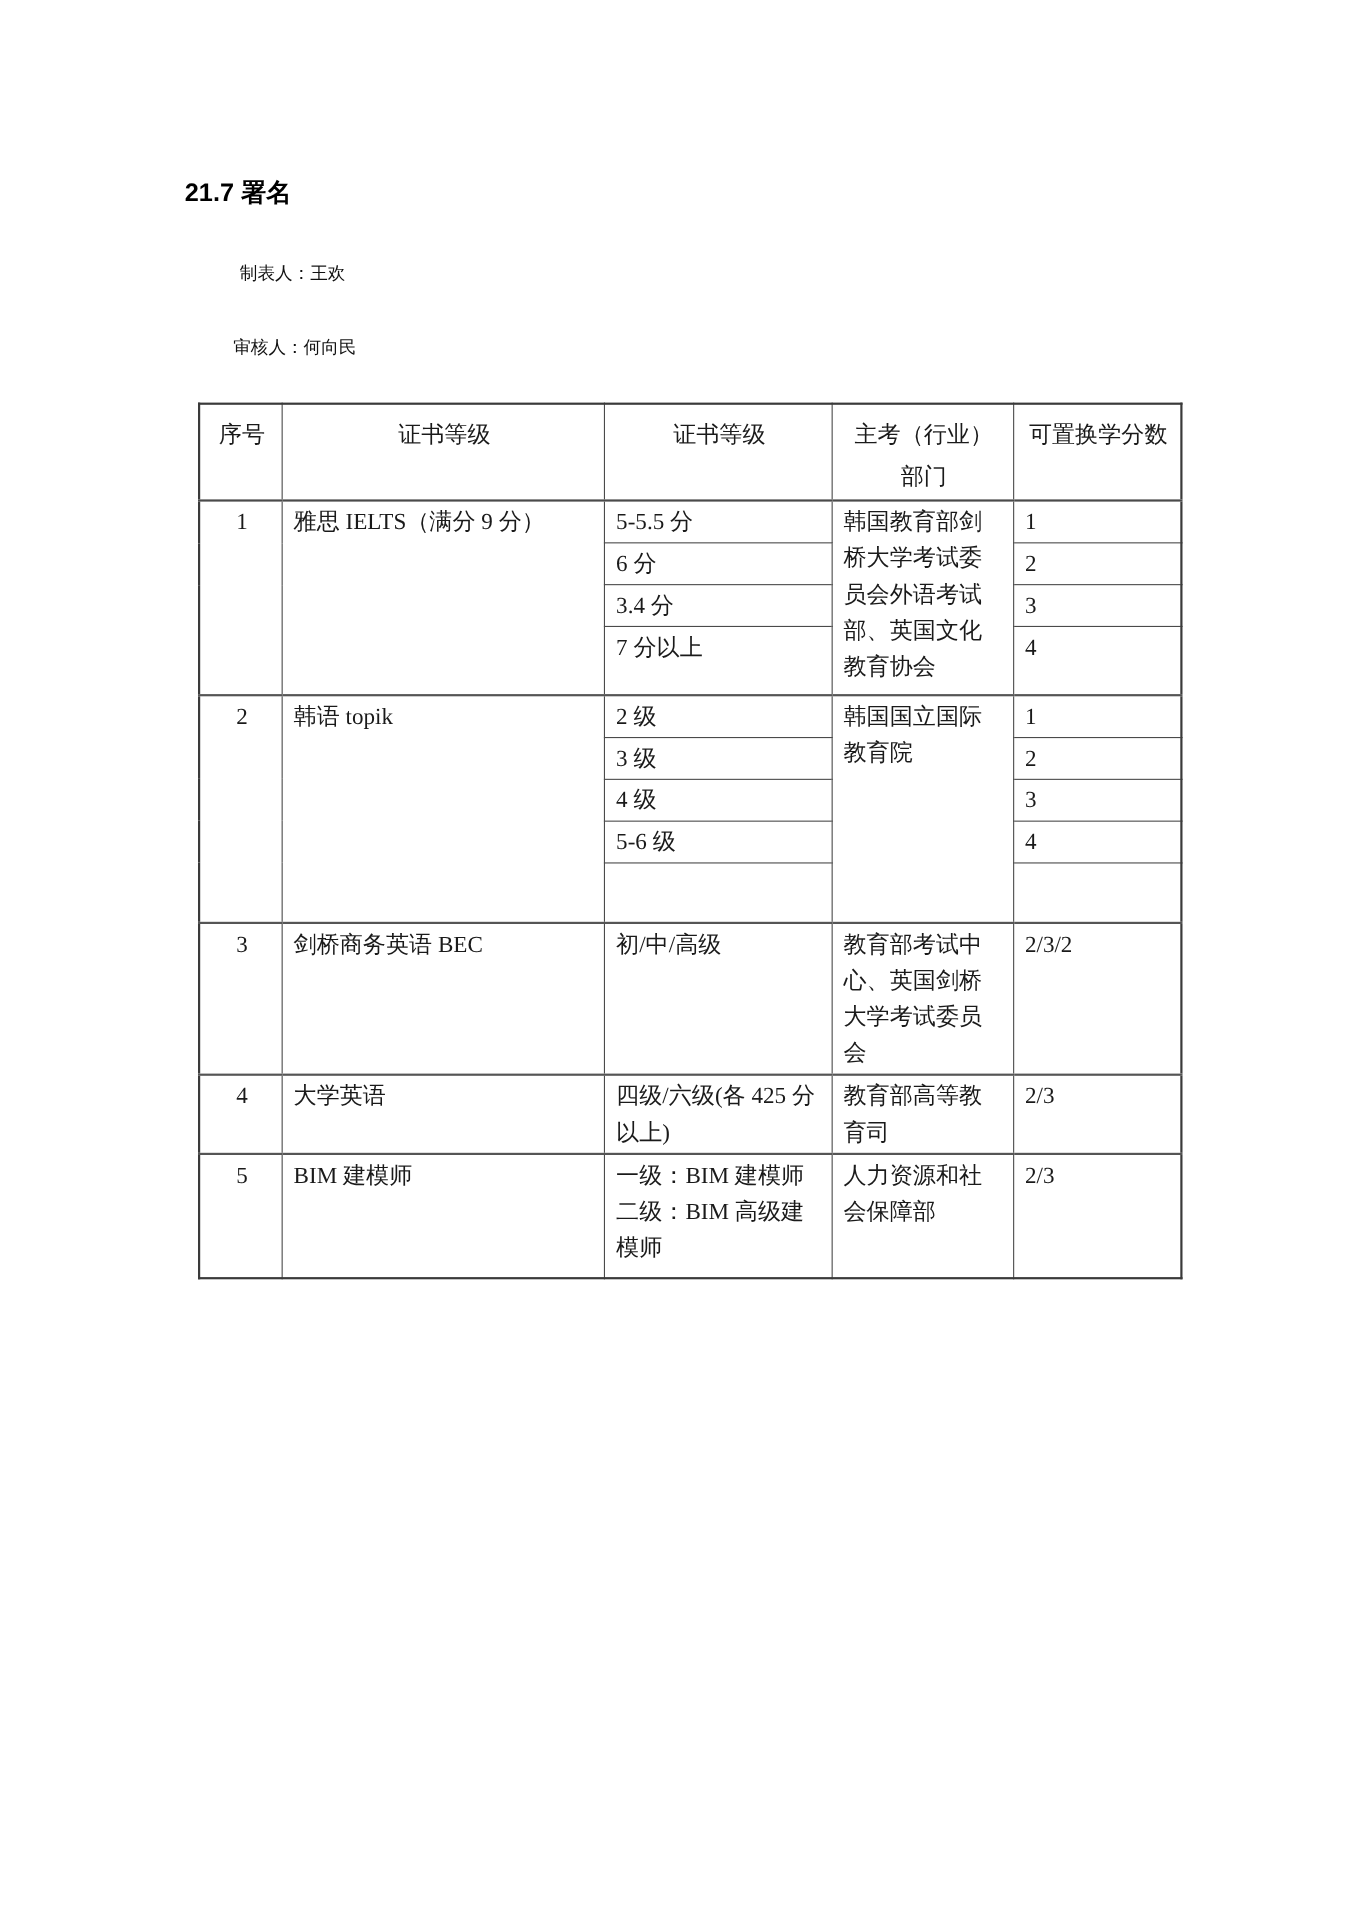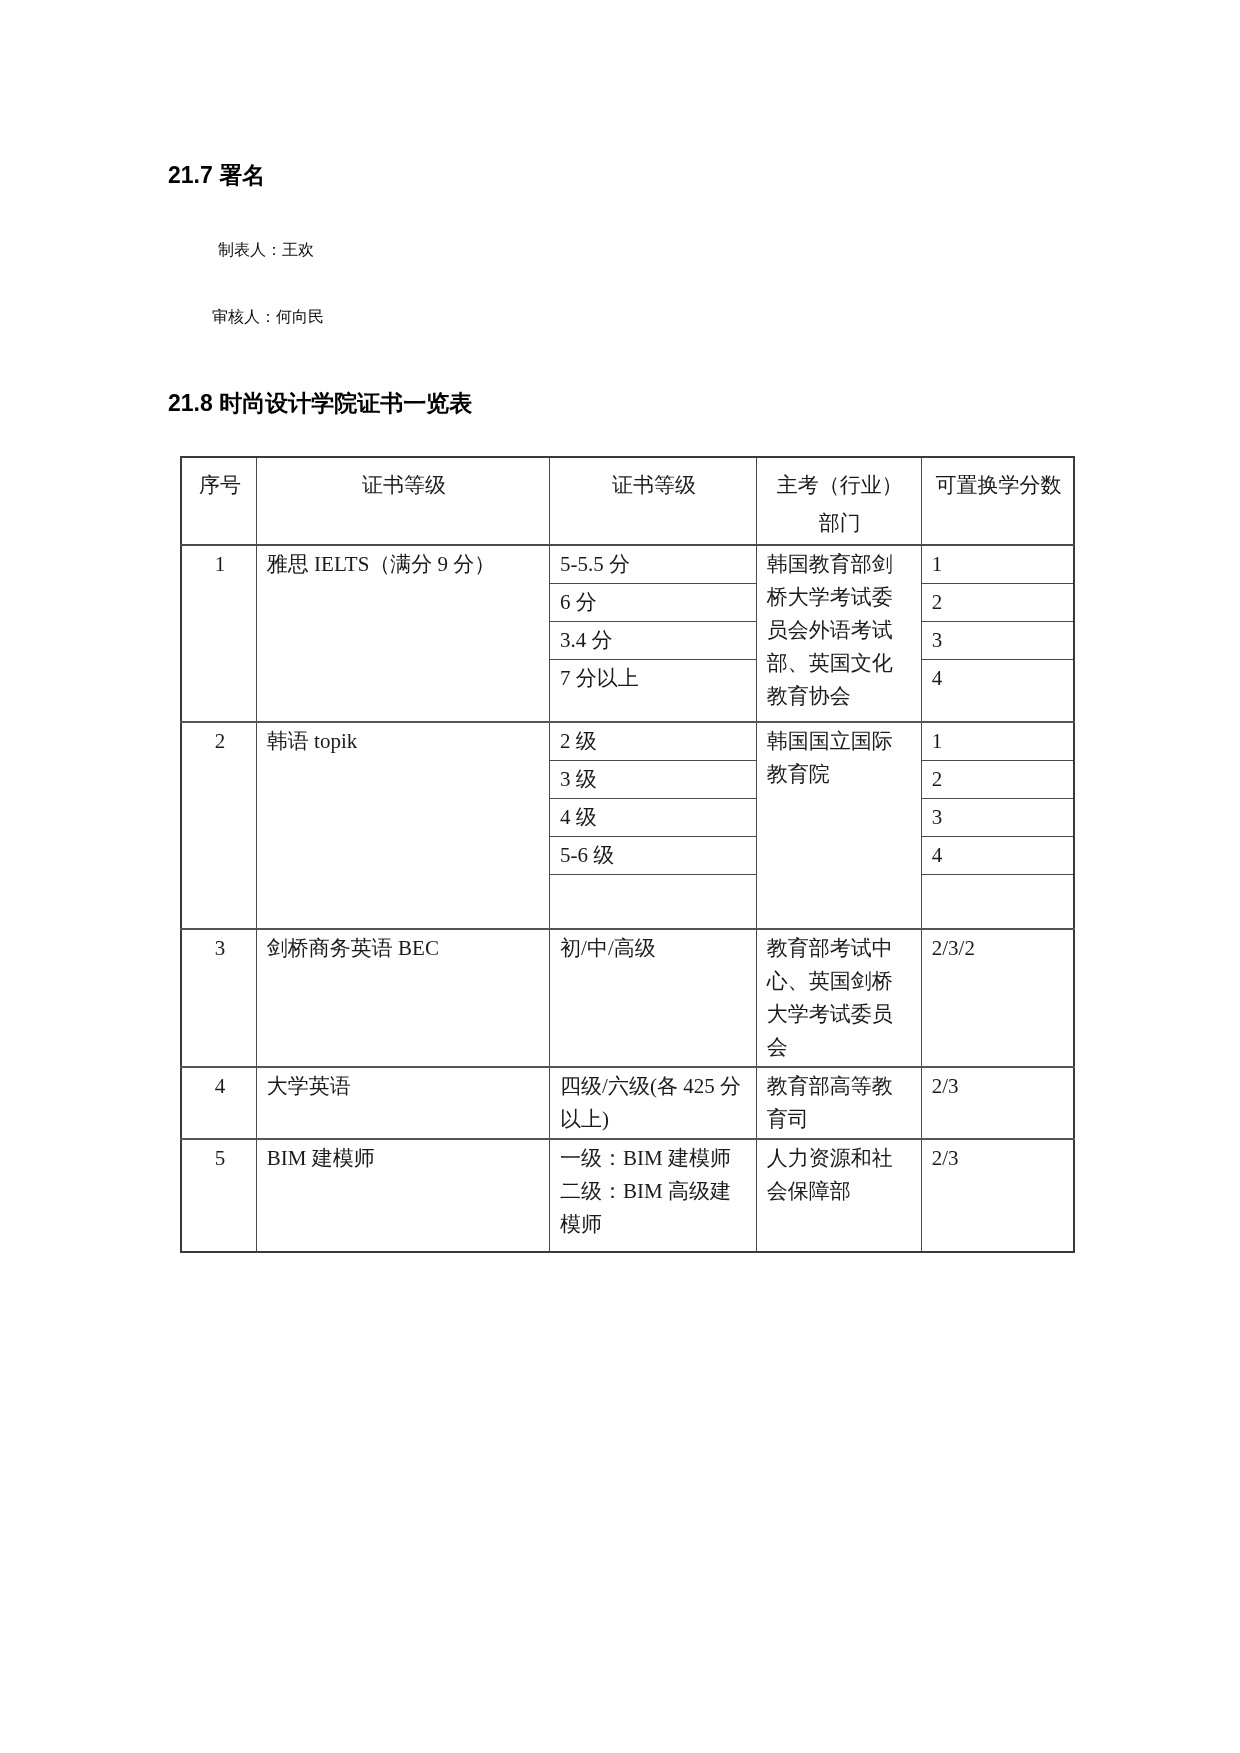--- a/index.html
+++ b/index.html
@@ -72,21 +72,20 @@
 <body>
 
 <div class="page">
 
   <h2 class="heading">21.7 署名</h2>
 
   <p class="sig-line sig-creator">制表人：王欢</p>
 
   <p class="sig-line sig-reviewer">审核人：何向民</p>
 
-  <h2 class="heading heading-2">21.8 时尚设计学院证书一览表</h2>
 
   <table class="cert-table">
     <colgroup>
       <col class="col-idx">
       <col class="col-name">
       <col class="col-level">
       <col class="col-dept">
       <col class="col-credit">
     </colgroup>
     <thead>

